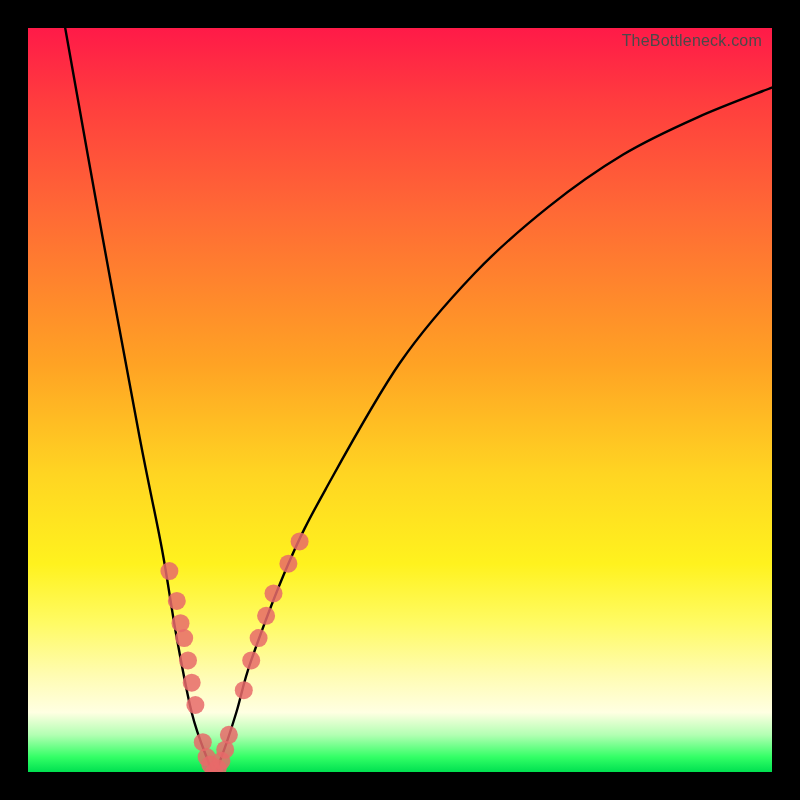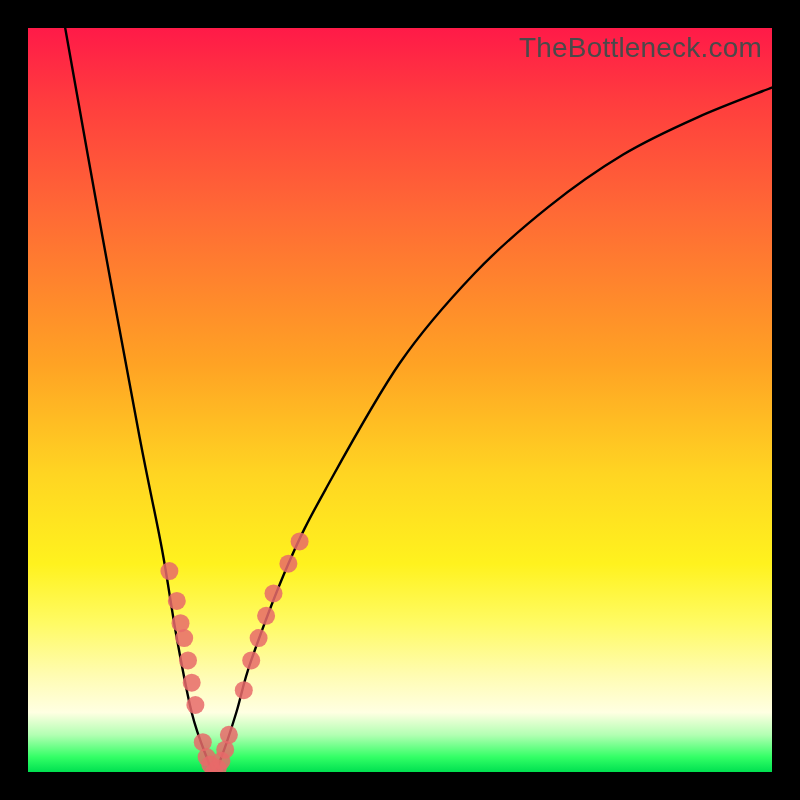--- a/index.html
+++ b/index.html
@@ -37,21 +37,21 @@
       #b3ffb3 95%,
       #33ff66 98%,
       #00e050 100%
     );
   }
   .watermark {
     position: absolute;
     top: 4px;
     right: 10px;
     color: #4a4a4a;
-    font-size: 28px;
+    font-size: 16px;
     font-weight: 500;
     letter-spacing: 0.2px;
     user-select: none;
   }
   svg.curve {
     position: absolute;
     left: 0;
     top: 0;
     width: 744px;
     height: 744px;

